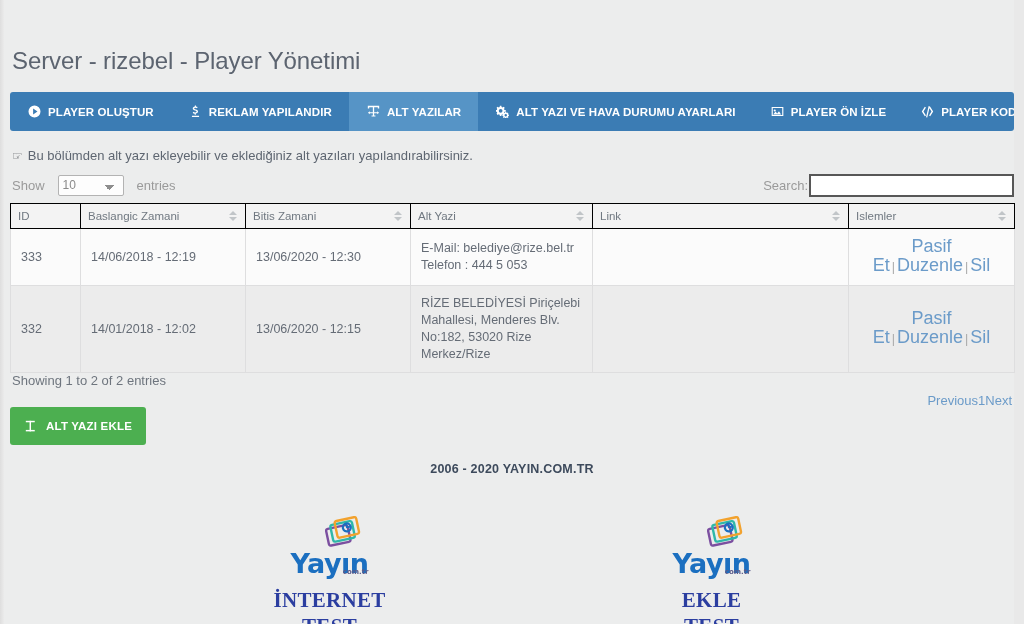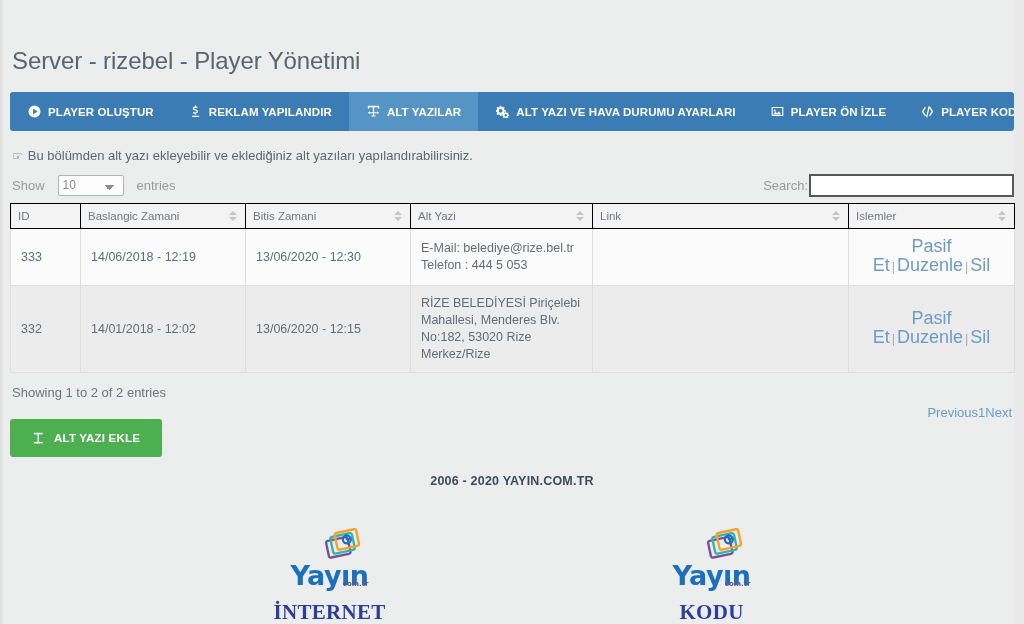--- a/index.html
+++ b/index.html
@@ -186,21 +186,20 @@
   td.islemler { text-align: center; }
   td.islemler a {
     color: #6b9bc9;
     text-decoration: none;
     font-size: 18px;
   }
   td.islemler .sep { color: #a9a9a9; padding: 0 2px; }
 
   
   .dt-bottom {
-    margin-top: 12px;
     display: flex;
     justify-content: space-between;
     align-items: flex-start;
   }
   .dt-info {
     font-size: 13px; color: #6e757e;
     padding-left: 2px;
   }
   .dt-paging {
     font-size: 13px;
@@ -218,21 +217,21 @@
   .btn-add {
     margin-top: 19px;
     display: inline-flex;
     align-items: center;
     gap: 7px;
     background: #4caf50;
     color: #fff;
     border: none;
     border-radius: 3px;
     height: 38px;
-    padding: 0 22px;
+    padding: 0 14px;
     font-size: 11.5px;
     font-weight: bold;
     letter-spacing: 0.2px;
     cursor: pointer;
     font-family: "Liberation Sans", sans-serif;
   }
   .btn-add .nav-icon svg { display:block; }
 
   
   .footer-copy {
@@ -466,20 +465,20 @@
                 <rect x="2" y="9" width="22" height="17" rx="2" fill="none" stroke="#7b4fa0" stroke-width="2.4"></rect>
                 <rect x="7" y="6" width="22" height="17" rx="2" fill="none" stroke="#2fb8a8" stroke-width="2.4"></rect>
                 <rect x="12" y="3" width="22" height="17" rx="2" fill="none" stroke="#f2a22e" stroke-width="2.4"></rect>
                 <circle cx="23" cy="11.5" r="4" fill="none" stroke="#1b6fc0" stroke-width="2.2"></circle>
                 <path d="M23 11.5 L23 8.2 M23 11.5 L25.6 11.5" stroke="#1b6fc0" stroke-width="1.8" stroke-linecap="round"></path>
               </g>
             </svg>
             <div class="logo-word">Yayın<span class="comtr">com.tr</span></div>
           </div>
           <div class="logo-caption">
-            <div>KODU</div>
+            <div>EKLE</div>
             <div>TEST</div>
           </div>
         </div>
       </div>
 
   </div>
 </div>
 
 </body></html>

